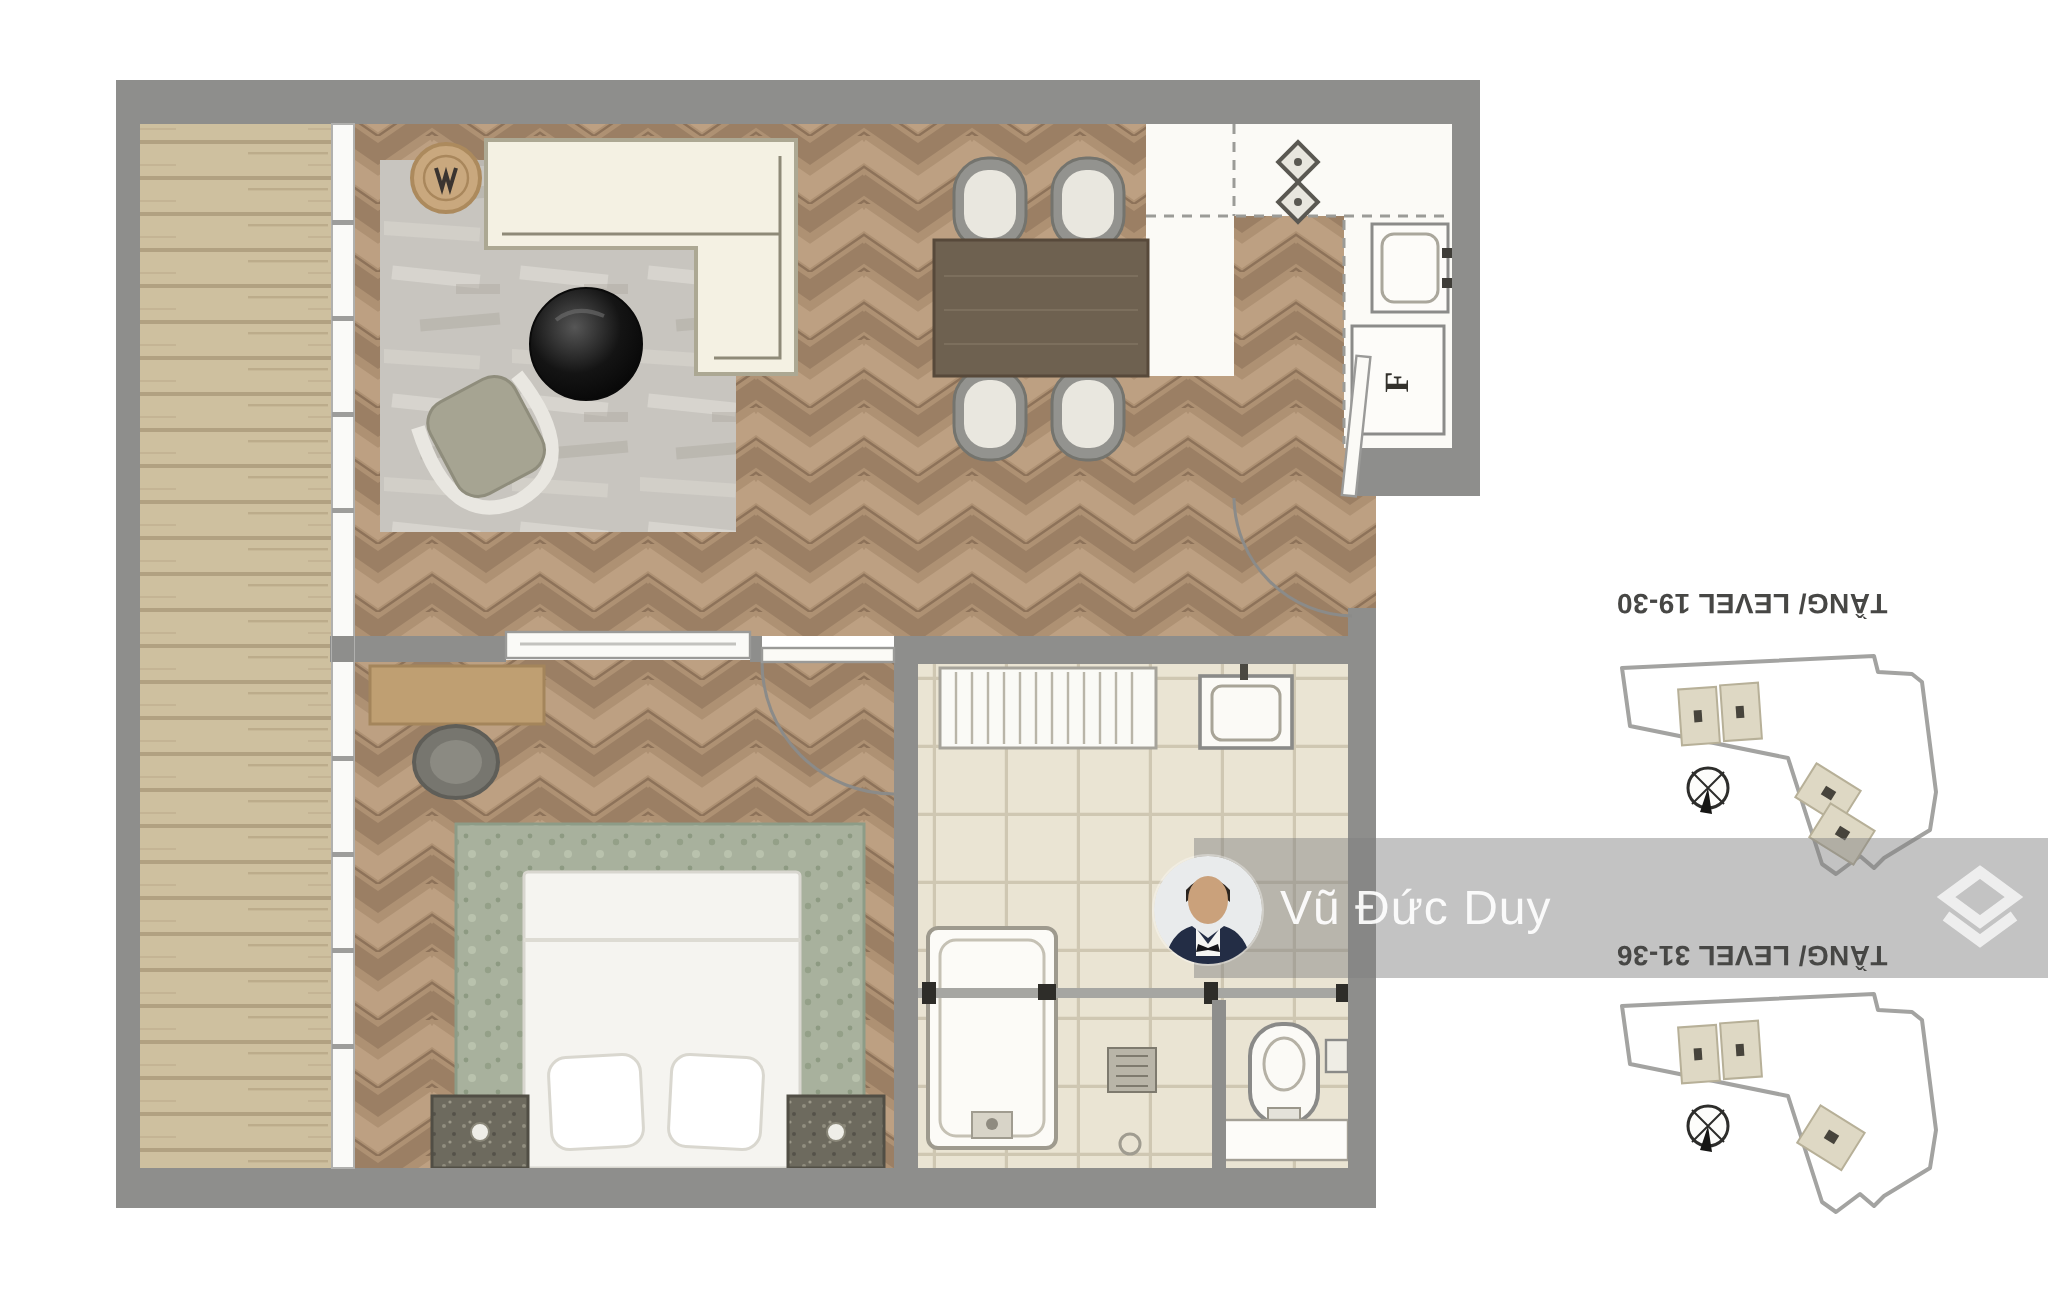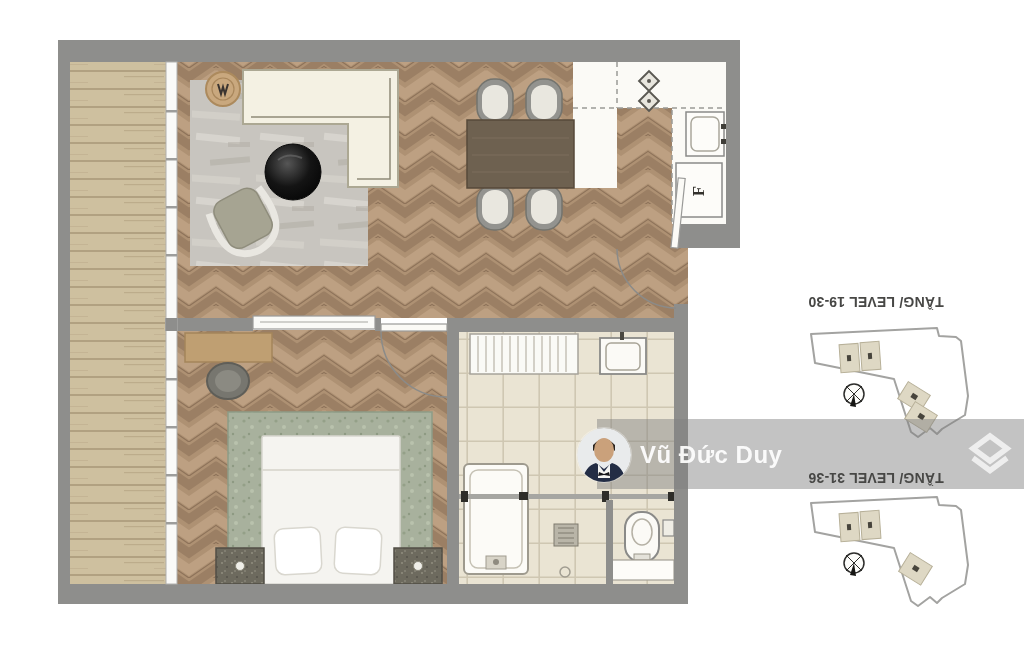--- a/index.html
+++ b/index.html
@@ -13,21 +13,21 @@
     left:597px;top:419px;width:427px;height:70px;
     background:rgba(127,127,127,0.47);
   }
   .wm-avatar{
     left:577px;top:428px;width:54px;height:54px;border-radius:50%;
     overflow:hidden;box-shadow:0 0 0 1px rgba(255,255,255,0.35);
   }
   .wm-name{
     left:640px;top:441px;width:260px;height:30px;
     font-size:24px;line-height:28px;color:rgba(255,255,255,0.92);
-    letter-spacing:0.5px;font-weight:700;
+    letter-spacing:0.5px;font-weight:400;
   }
   .kp-label{
     width:176px;height:20px;text-align:center;
     font-size:14px;font-weight:700;color:#474745;letter-spacing:0.2px;
     transform:rotate(180deg);line-height:20px;white-space:nowrap;
   }
   .kp-label-1{left:788px;top:292px;}
   .kp-label-2{left:788px;top:468px;}
   .brand-logo{left:966px;top:430px;}
 </style>

